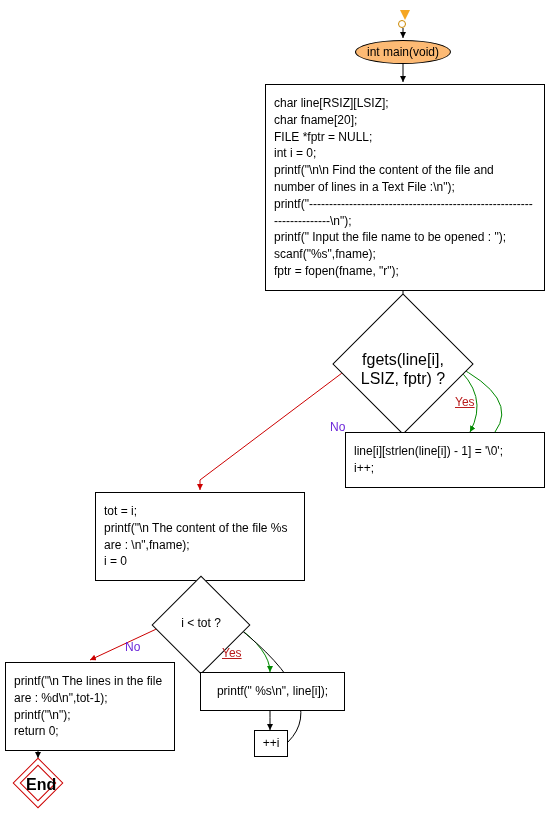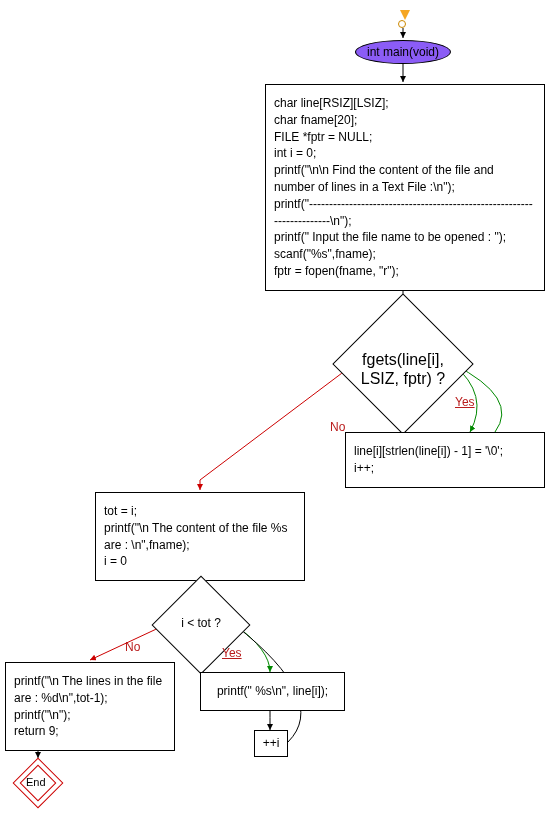--- a/index.html
+++ b/index.html
@@ -24,21 +24,21 @@
       position: absolute;
       left: 398px; top: 20px;
       width: 8px; height: 8px;
       border: 1px solid #cc8800;
       border-radius: 50%;
       background: #fff;
     }
     .ellipse {
       border: 1px solid #000;
       border-radius: 50%;
-      background: #8b5cf6;
+      background: #fdba74;
       padding: 4px 10px;
       text-align: center;
       white-space: nowrap;
     }
     .rect {
       border: 1px solid #000;
       background: #fff;
       padding: 10px 8px;
       text-align: left;
       line-height: 1.4;
@@ -69,41 +69,42 @@
       width: 90px;
       left: -10px; top: 26px;
       text-align: center;
       font-size: 12px;
       z-index: 2;
     }
     .edge-label {
       position: absolute;
       font-size: 12px;
     }
-    .edge-no { color: #b91c1c; }
+    .edge-no { color: #6d28d9; }
     .edge-yes { color: #b91c1c; text-decoration: underline; }
     .end-box {
       position: absolute;
       width: 36px; height: 36px;
       transform: rotate(45deg);
       border: 1px solid #c00;
       background: #fff;
     }
     .end-box-inner {
       position: absolute;
       width: 26px; height: 26px;
       left: 4px; top: 4px;
       border: 1px solid #c00;
     }
     .end-label {
       position: absolute;
       left: 26px; top: 776px;
-      font-size: 11px;
+      font-size: 16px;
       color: #000;
       z-index: 2;
+      font-weight: bold;
     }
     svg.connectors {
       position: absolute;
       left: 0; top: 0;
       width: 554px; height: 814px;
       pointer-events: none;
     }
   </style>
 </head>
 <body>
@@ -200,19 +201,19 @@
   <span>printf(" %s\n", line[i]);</span>
 </div>
 
 <div class="node rect" style="left:254px; top:730px; width:34px; text-align:center; padding:4px 2px;">
   <span>++i</span>
 </div>
 
 <div class="node rect" style="left:5px; top:662px; width:170px;">
   <div>printf("\n The lines in the file are : %d\n",tot-1);</div>
   <div>printf("\n");</div>
-  <div>return 9;</div>
+  <div>return 0;</div>
 </div>
 
 <div class="end-box" style="left:20px; top:765px;">
   <div class="end-box-inner"></div>
 </div>
 <div class="end-label">End</div>
 
 </body></html>

